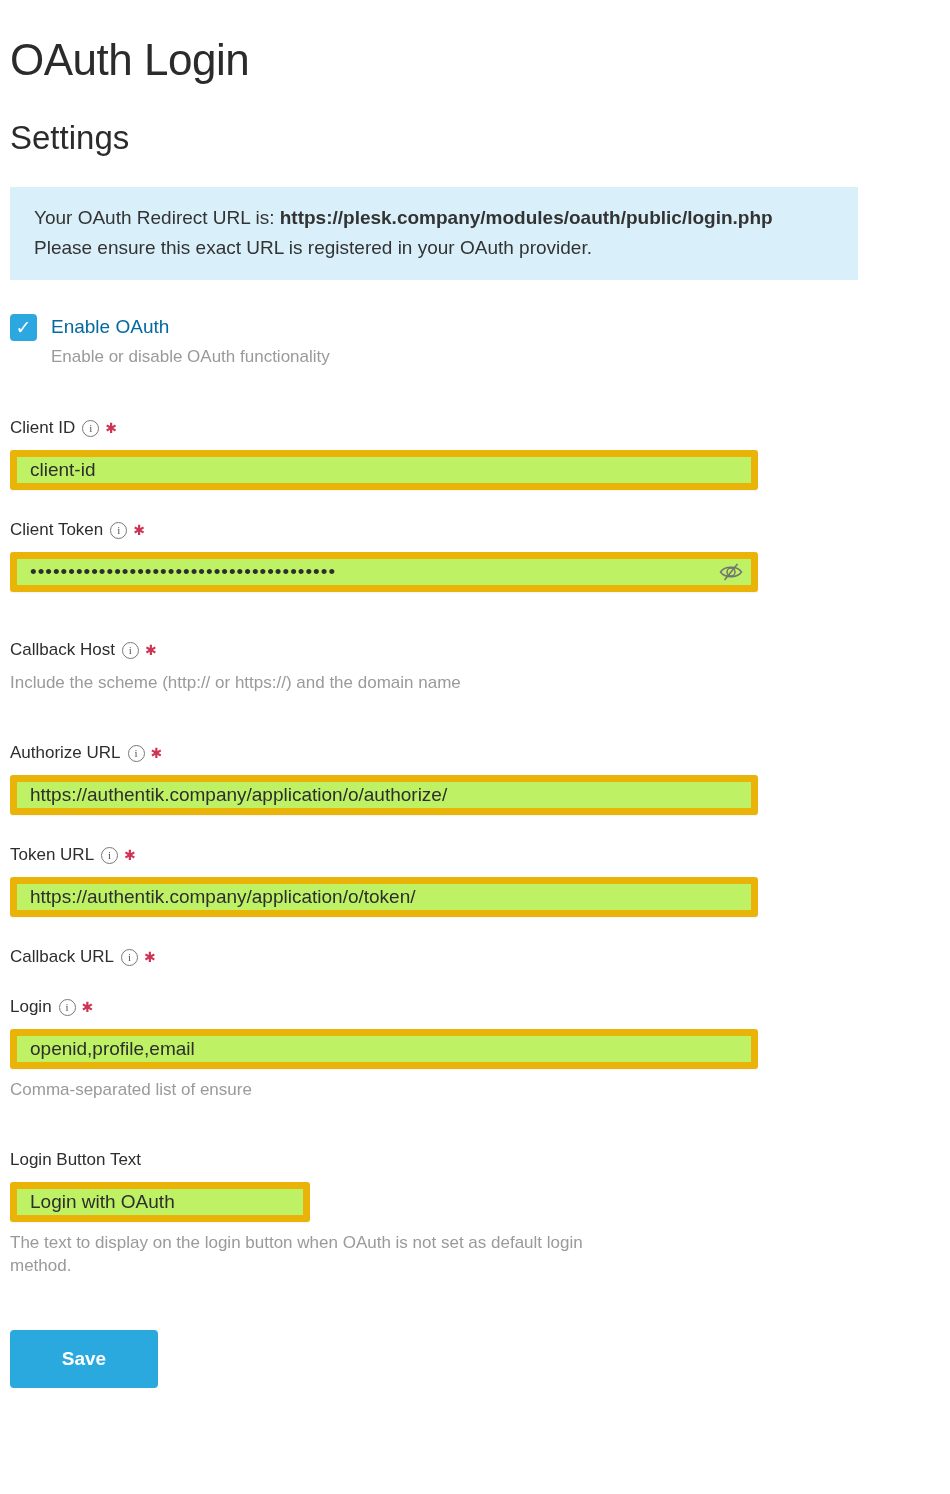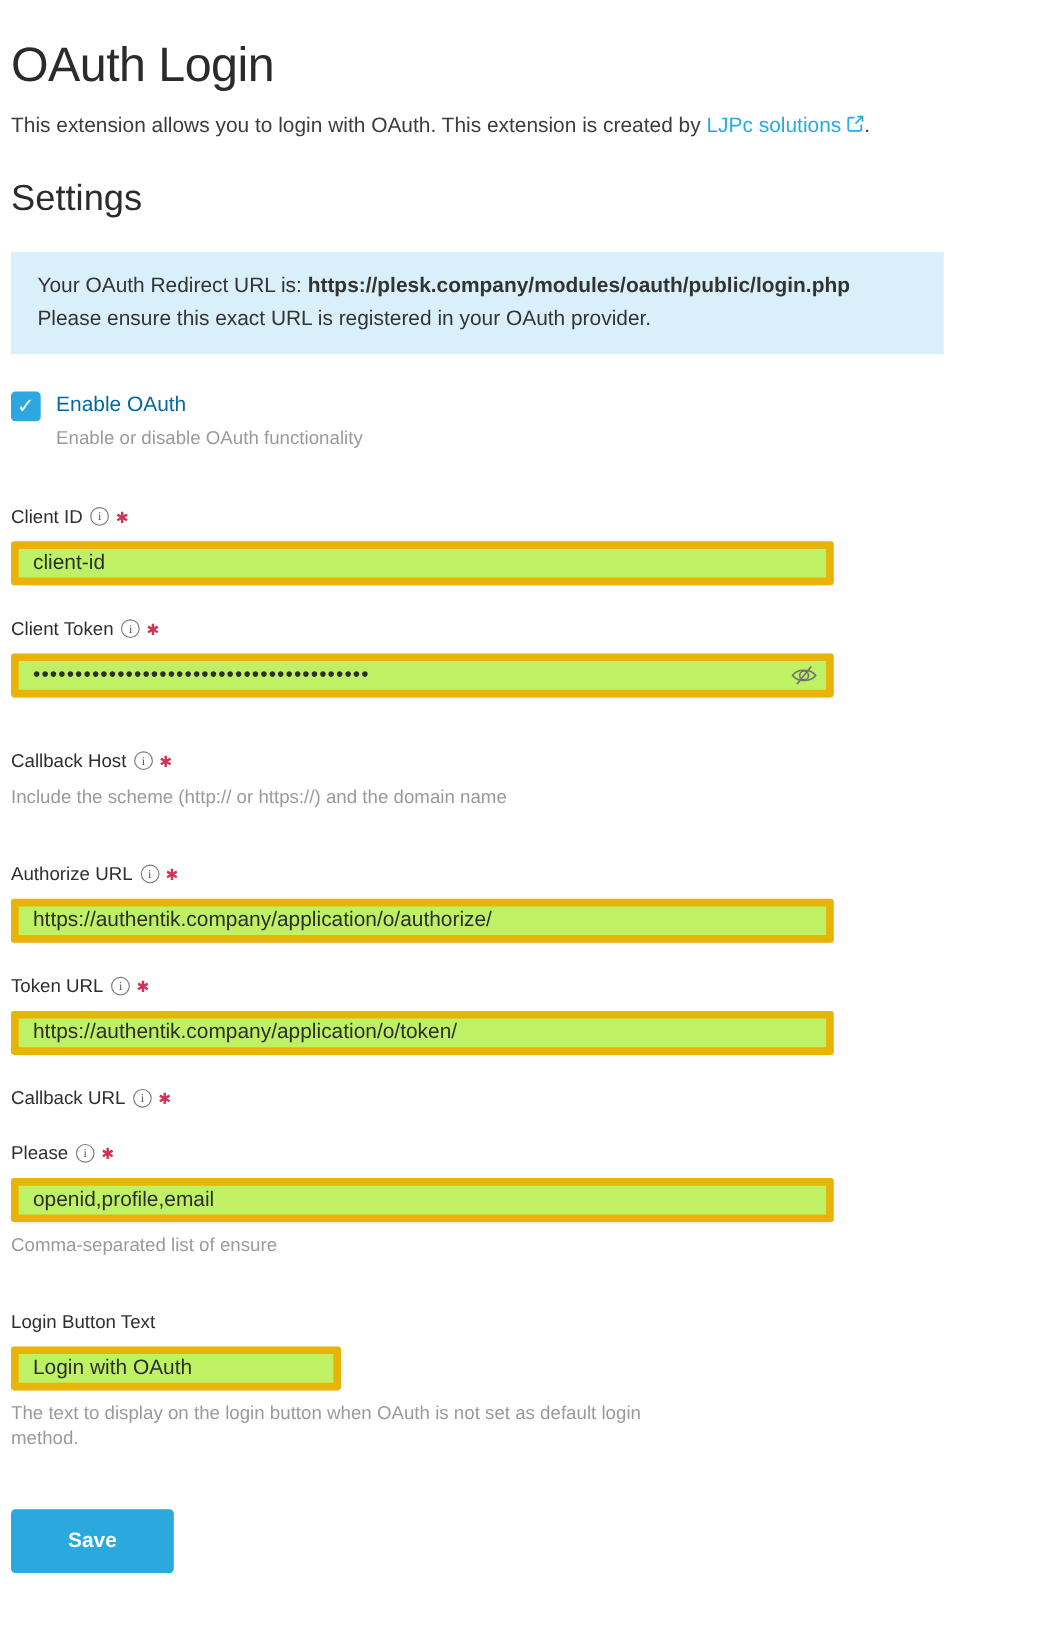--- a/index.html
+++ b/index.html
@@ -166,25 +166,20 @@
     cursor: pointer;
   }
 </style>
 </head>
 <body>
 
 <div class="page">
 
   <h1 class="page-title">OAuth Login</h1>
 
-  <p class="page-desc"><span>This extension allows you to login with OAuth. This extension is created by </span><a class="text-link">LJPc solutions</a><span class="ext-icon"><svg width="17" height="17" viewBox="0 0 16 16">
-          <path d="M13.2 8.6v4.2a1.2 1.2 0 0 1-1.2 1.2H3.2A1.2 1.2 0 0 1 2 12.8V4a1.2 1.2 0 0 1 1.2-1.2h4.2" fill="none" stroke="#28aade" stroke-width="1.5"></path>
-          <path d="M9.8 1.8h4.4v4.4" fill="none" stroke="#28aade" stroke-width="1.5"></path>
-          <path d="M14 2 8.2 7.8" fill="none" stroke="#28aade" stroke-width="1.5"></path>
-        </svg></span><span>.</span></p>
 
   <h2 class="section-title">Settings</h2>
 
   <div class="notice">
     <div><span>Your OAuth Redirect URL is: </span><b>https://plesk.company/modules/oauth/public/login.php</b></div>
     <div>Please ensure this exact URL is registered in your OAuth provider.</div>
   </div>
 
   <div class="checkbox-row">
     <div class="checkbox">
@@ -258,21 +253,21 @@
     <div class="field-label">
       <span>Callback URL</span>
       <span class="info-icon">i</span>
       <span class="required">✱</span>
     </div>
   </div>
 
   
   <div class="form-group gap-lg">
     <div class="field-label">
-      <span>Please</span>
+      <span>Login</span>
       <span class="info-icon">i</span>
       <span class="required">✱</span>
     </div>
     <input type="text" class="text-input" value="openid,profile,email" style="">
     <div class="hint field-hint">Comma-separated list of ensure</div>
   </div>
 
   
   <div class="form-group gap-xl">
     <div class="field-label">

